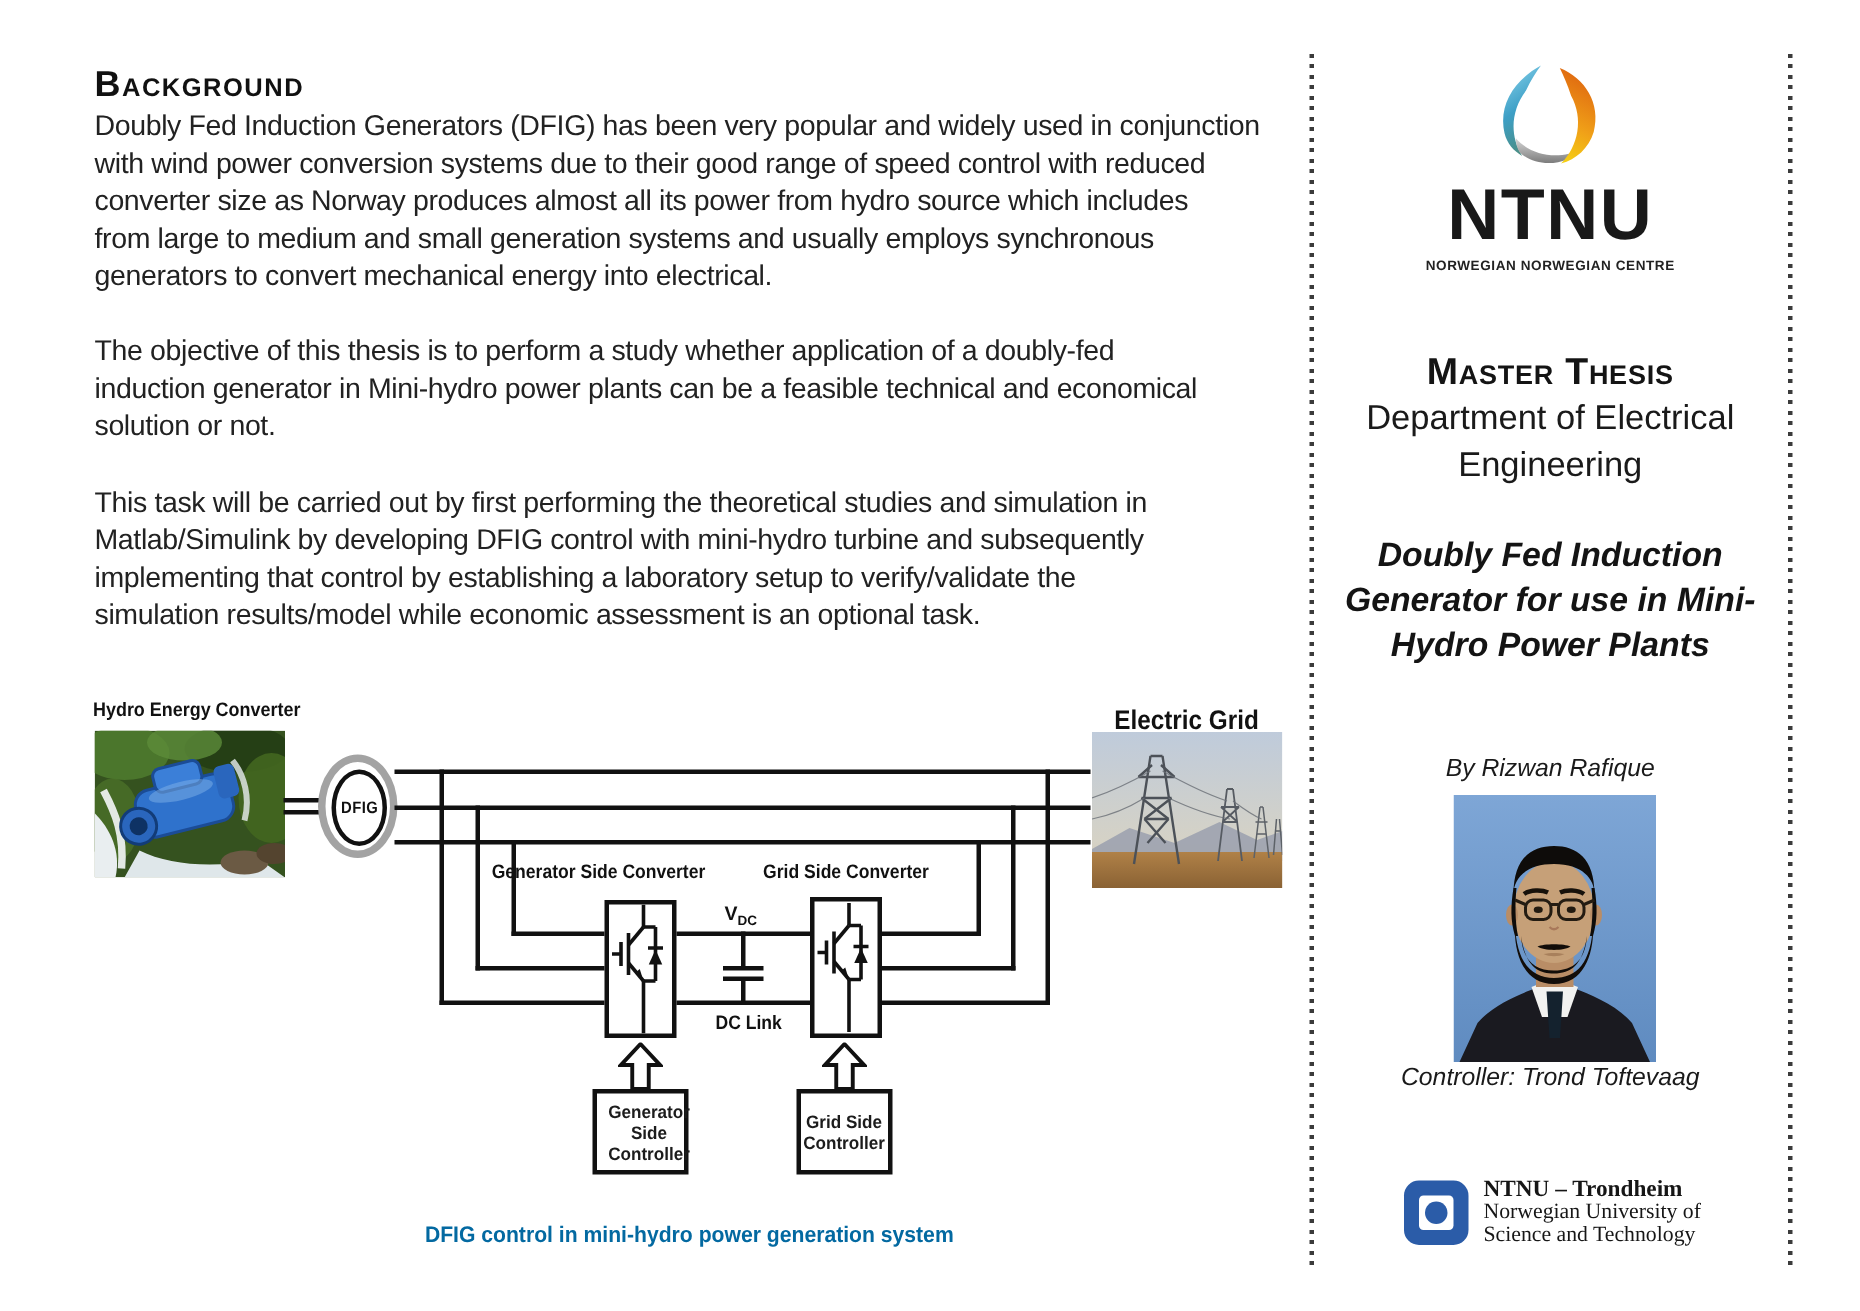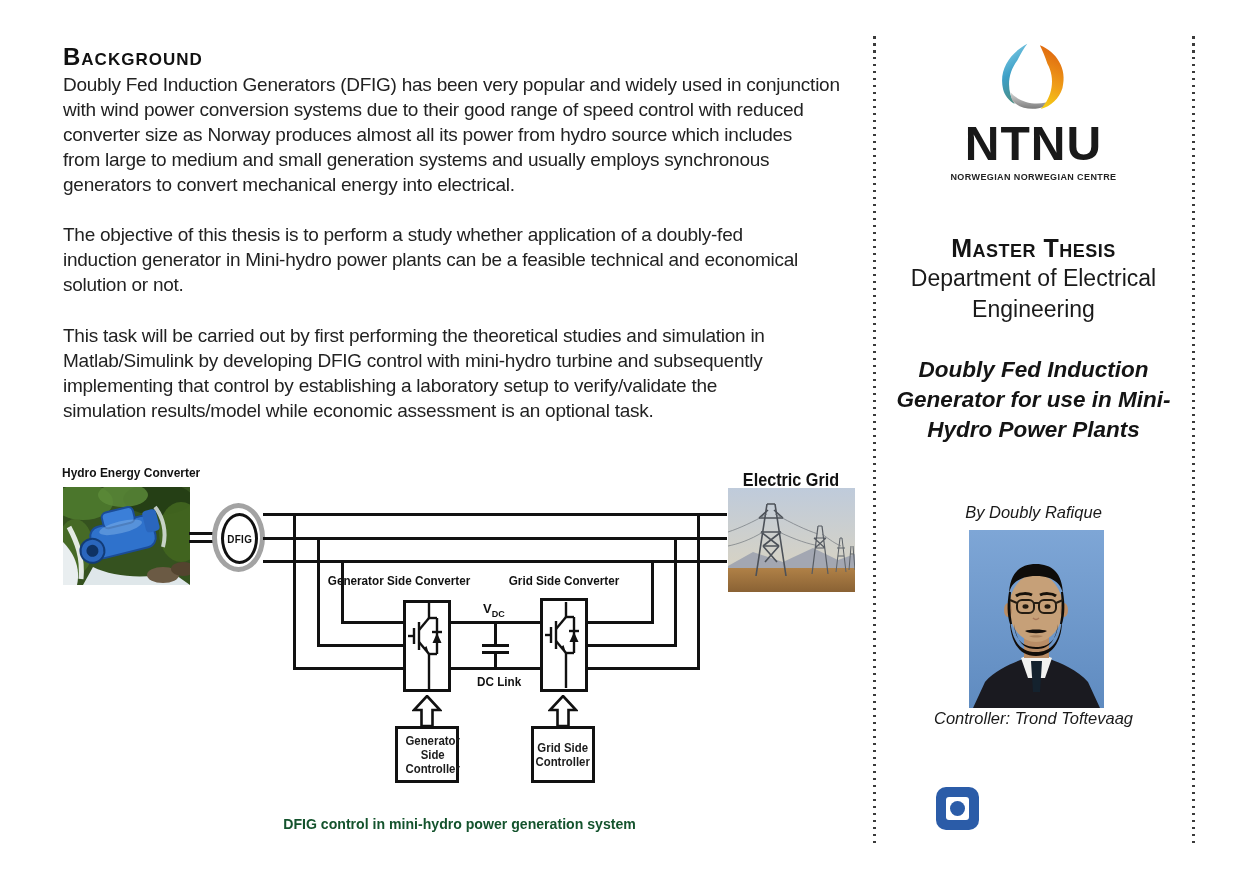--- a/index.html
+++ b/index.html
@@ -47,21 +47,21 @@
     position:absolute; border:3px solid #111; background:#fff;
     display:flex; align-items:center; justify-content:center; text-align:center;
     font-weight:bold; font-size:12px; line-height:14px; white-space:pre-line;
   }
   .ctrl-box span{ transform:scaleX(0.95); display:block; }
   .squeeze { display:inline-block; transform:scaleX(0.9); transform-origin:center; white-space:nowrap; }
   .center-x { transform:translateX(-50%); }
   .center-x .squeeze{ transform:scaleX(0.9); }
   .caption {
     position:absolute; left:60px; top:815px; width:800px; text-align:center;
-    font-size:15px; font-weight:bold; color:#14532d;
+    font-size:15px; font-weight:bold; color:#0369a1;
   }
   .vdc { position:absolute; left:483px; top:601px; font-weight:bold; font-size:13px; color:#111;}
   .vdc sub { font-size:9px; }
   .dclink { position:absolute; left:477px; top:674px; font-weight:bold; font-size:13px; color:#111;}
 
   
   .divider {
     position:absolute; top:36px; width:2.5px; height:810px;
     background:repeating-linear-gradient(to bottom,#3b3b3b 0 2.5px,transparent 2.5px 7px);
   }
@@ -317,21 +317,21 @@
     <div class="nvks-word">NTNU</div>
     <div class="nvks-tag">NORWEGIAN NORWEGIAN CENTRE</div>
 
     <div class="thesis-type">Master Thesis</div>
     <div class="department">Department of Electrical
 Engineering</div>
     <div class="thesis-title">Doubly Fed Induction
 Generator for use in Mini-
 Hydro Power Plants</div>
 
-    <div class="author">By Doubly Rafique</div>
+    <div class="author">By Rizwan Rafique</div>
 
     <div class="portrait">
       <svg width="135" height="178" viewBox="0 0 135 178">
         <defs>
           <linearGradient id="pbg" x1="0" y1="0" x2="0" y2="1">
             <stop offset="0" stop-color="#7ea6d6"></stop>
               <stop offset="1" stop-color="#5f8bc0"></stop>
           </linearGradient>
         </defs>
         <rect width="135" height="178" fill="url(#pbg)"></rect>
@@ -360,16 +360,21 @@
     </div>
 
     <div class="supervisor">Controller: Trond Toftevaag</div>
 
     <div class="ntnu">
       <div class="ntnu-ico">
         <div class="wsq">
           <div class="bcirc"></div>
         </div>
       </div>
+      <div class="ntnu-text">
+        <div class="ntnu-name">NTNU – Trondheim</div>
+        <div class="ntnu-sub">Norwegian University of
+Science and Technology</div>
+      </div>
     </div>
   </div>
 
 </div>
 
 </body></html>

